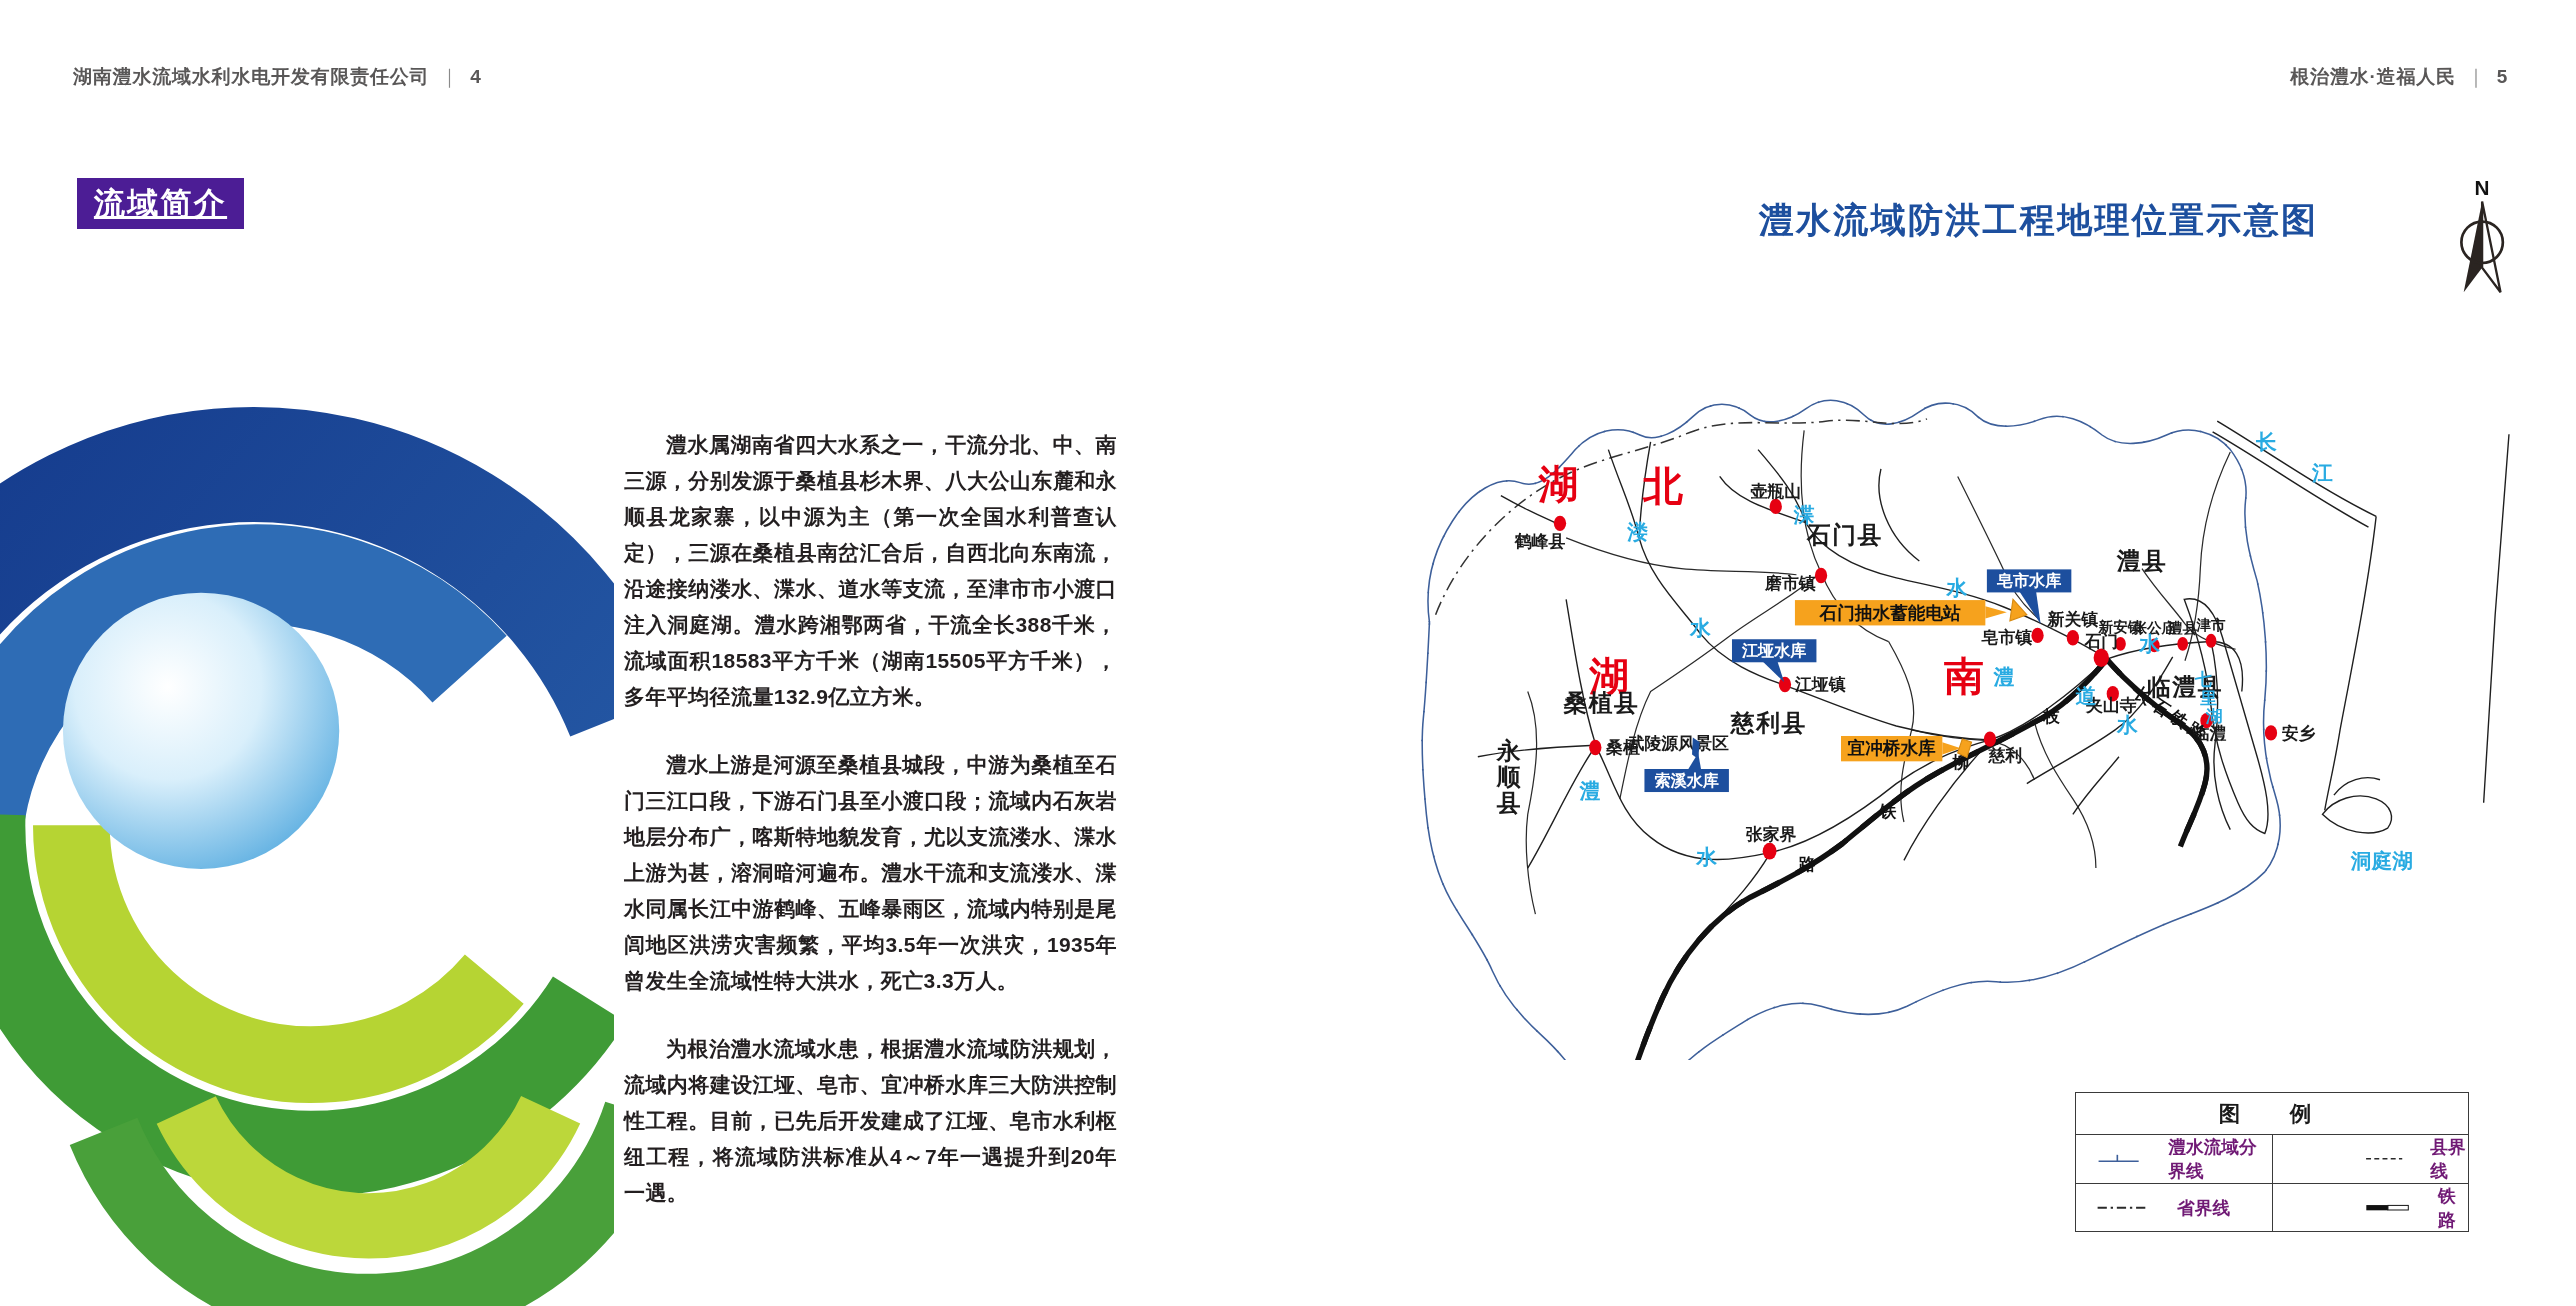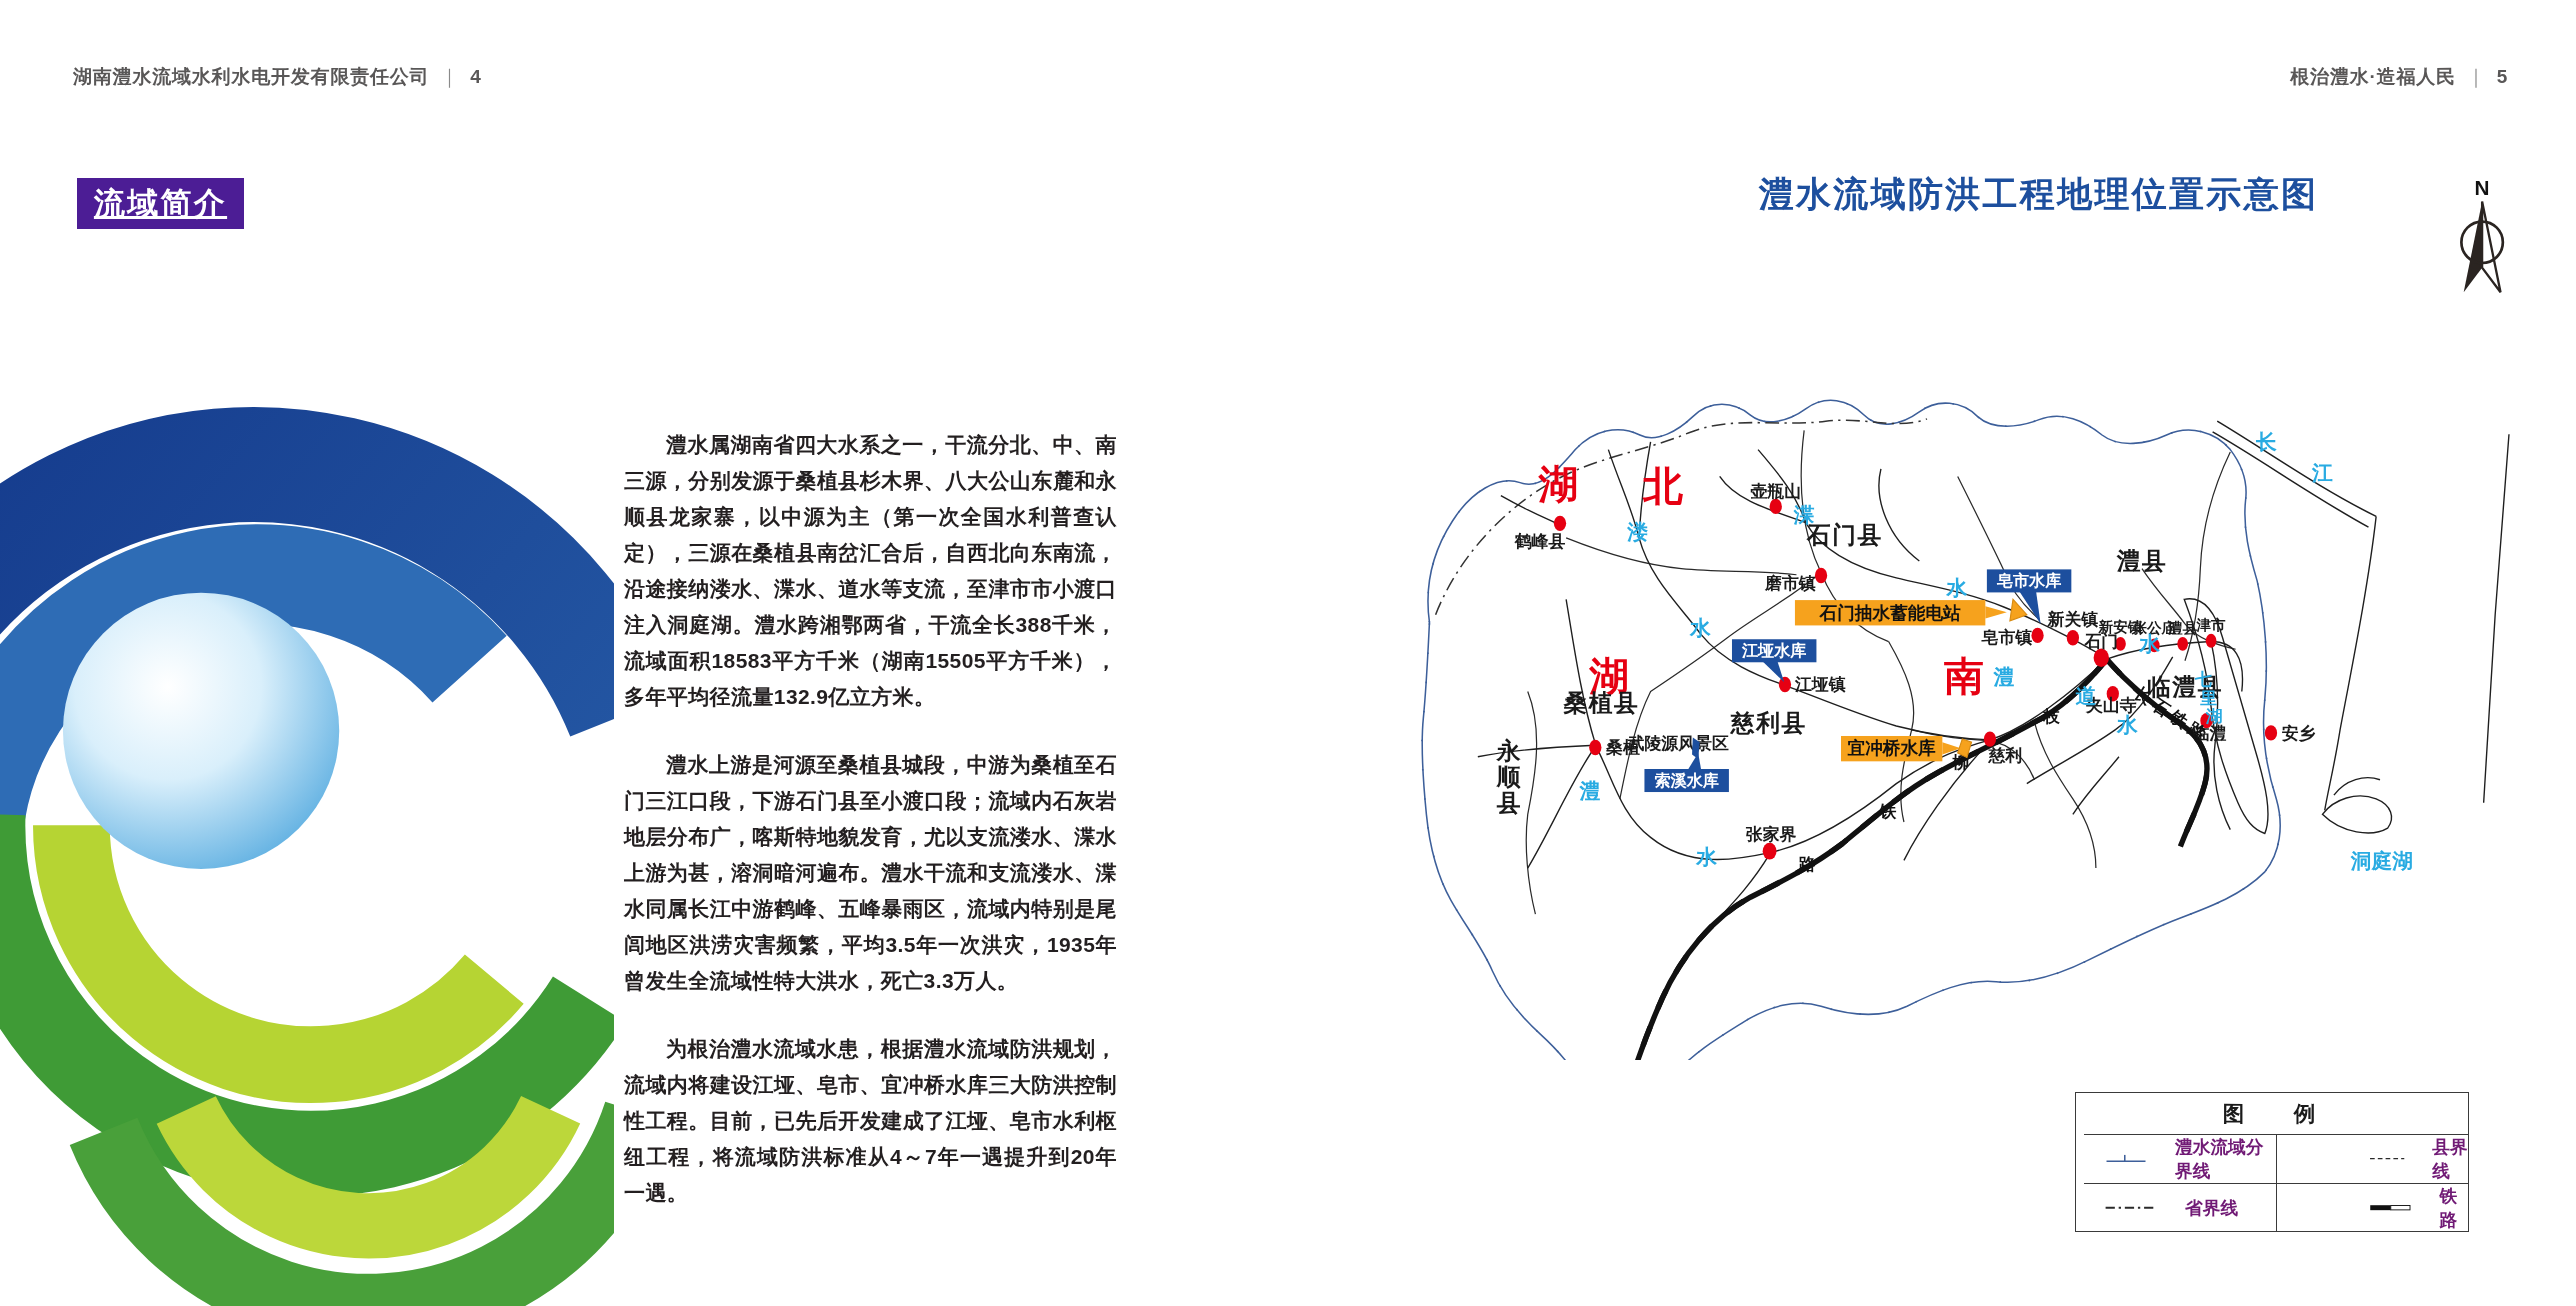--- a/index.html
+++ b/index.html
@@ -12,37 +12,37 @@
   .hdr .divider{margin:0 10.7px;color:#8a8a8a;font-weight:normal;}
   
   .section-title{position:absolute;left:77px;top:178px;width:167px;height:51px;background:#4c1d95;
         color:#ffffff;font-size:31px;font-weight:bold;display:flex;align-items:center;justify-content:center;
         letter-spacing:2.3px;text-decoration:underline;}
   
   .intro-text{position:absolute;left:610px;top:427px;width:507px;color:#231f20;}
   .intro-text p{margin:0 0 32px 14px;font-size:21px;line-height:36px;font-weight:bold;
         text-align:justify;text-indent:2em;letter-spacing:0.4px;}
   
-  .map-title{position:absolute;left:1620px;top:171px;width:837px;text-align:center;color:#1d4f9e;
+  .map-title{position:absolute;left:1620px;top:197px;width:837px;text-align:center;color:#1d4f9e;
         font-size:35px;font-weight:bold;letter-spacing:2.3px;}
   
   svg text{font-family:"Liberation Sans","DejaVu Sans",sans-serif;}
   .red{font-size:52px;font-weight:bold;fill:#e60012;text-anchor:middle;}
   .county{font-size:31px;font-weight:bold;fill:#1a1a1a;text-anchor:middle;letter-spacing:2px;}
   .town{font-size:22px;font-weight:bold;fill:#1a1a1a;text-anchor:middle;}
   .townsm{font-size:19px;font-weight:bold;fill:#1a1a1a;text-anchor:middle;}
   .riv{font-size:27px;font-weight:bold;fill:#29abe2;text-anchor:middle;}
   .rivsm{font-size:22px;font-weight:bold;fill:#29abe2;text-anchor:middle;}
   .rail{font-size:22px;font-weight:bold;fill:#111;text-anchor:middle;}
   .wres{font-size:21px;font-weight:bold;fill:#ffffff;text-anchor:middle;}
   .ores{font-size:23px;font-weight:bold;fill:#111;text-anchor:middle;}
   .ncompass{font-size:27px;font-weight:bold;fill:#111;text-anchor:middle;}
   
   .legend{position:absolute;left:2075px;top:1092px;width:394px;height:140px;border:1.5px solid #3a3a3a;
-        background:#fff;box-sizing:border-box;padding-left:8px;}
+        background:#fff;box-sizing:border-box;}
   .legend-title{height:41px;border-bottom:1.5px solid #3a3a3a;display:flex;align-items:center;justify-content:center;
         font-size:21.5px;font-weight:bold;color:#1a1a1a;letter-spacing:14px;}
   .legend-grid{display:grid;grid-template-columns:1fr 1fr;grid-template-rows:48px 48px;}
   .legend-cell{display:flex;align-items:center;gap:27px;padding-left:20px;font-size:17.7px;font-weight:bold;color:#701a75;}
   .legend-cell.r{border-left:1.5px solid #3a3a3a;}
   .legend-cell.b{border-top:1.5px solid #3a3a3a;}
 </style>
 </head>
 <body>
 

